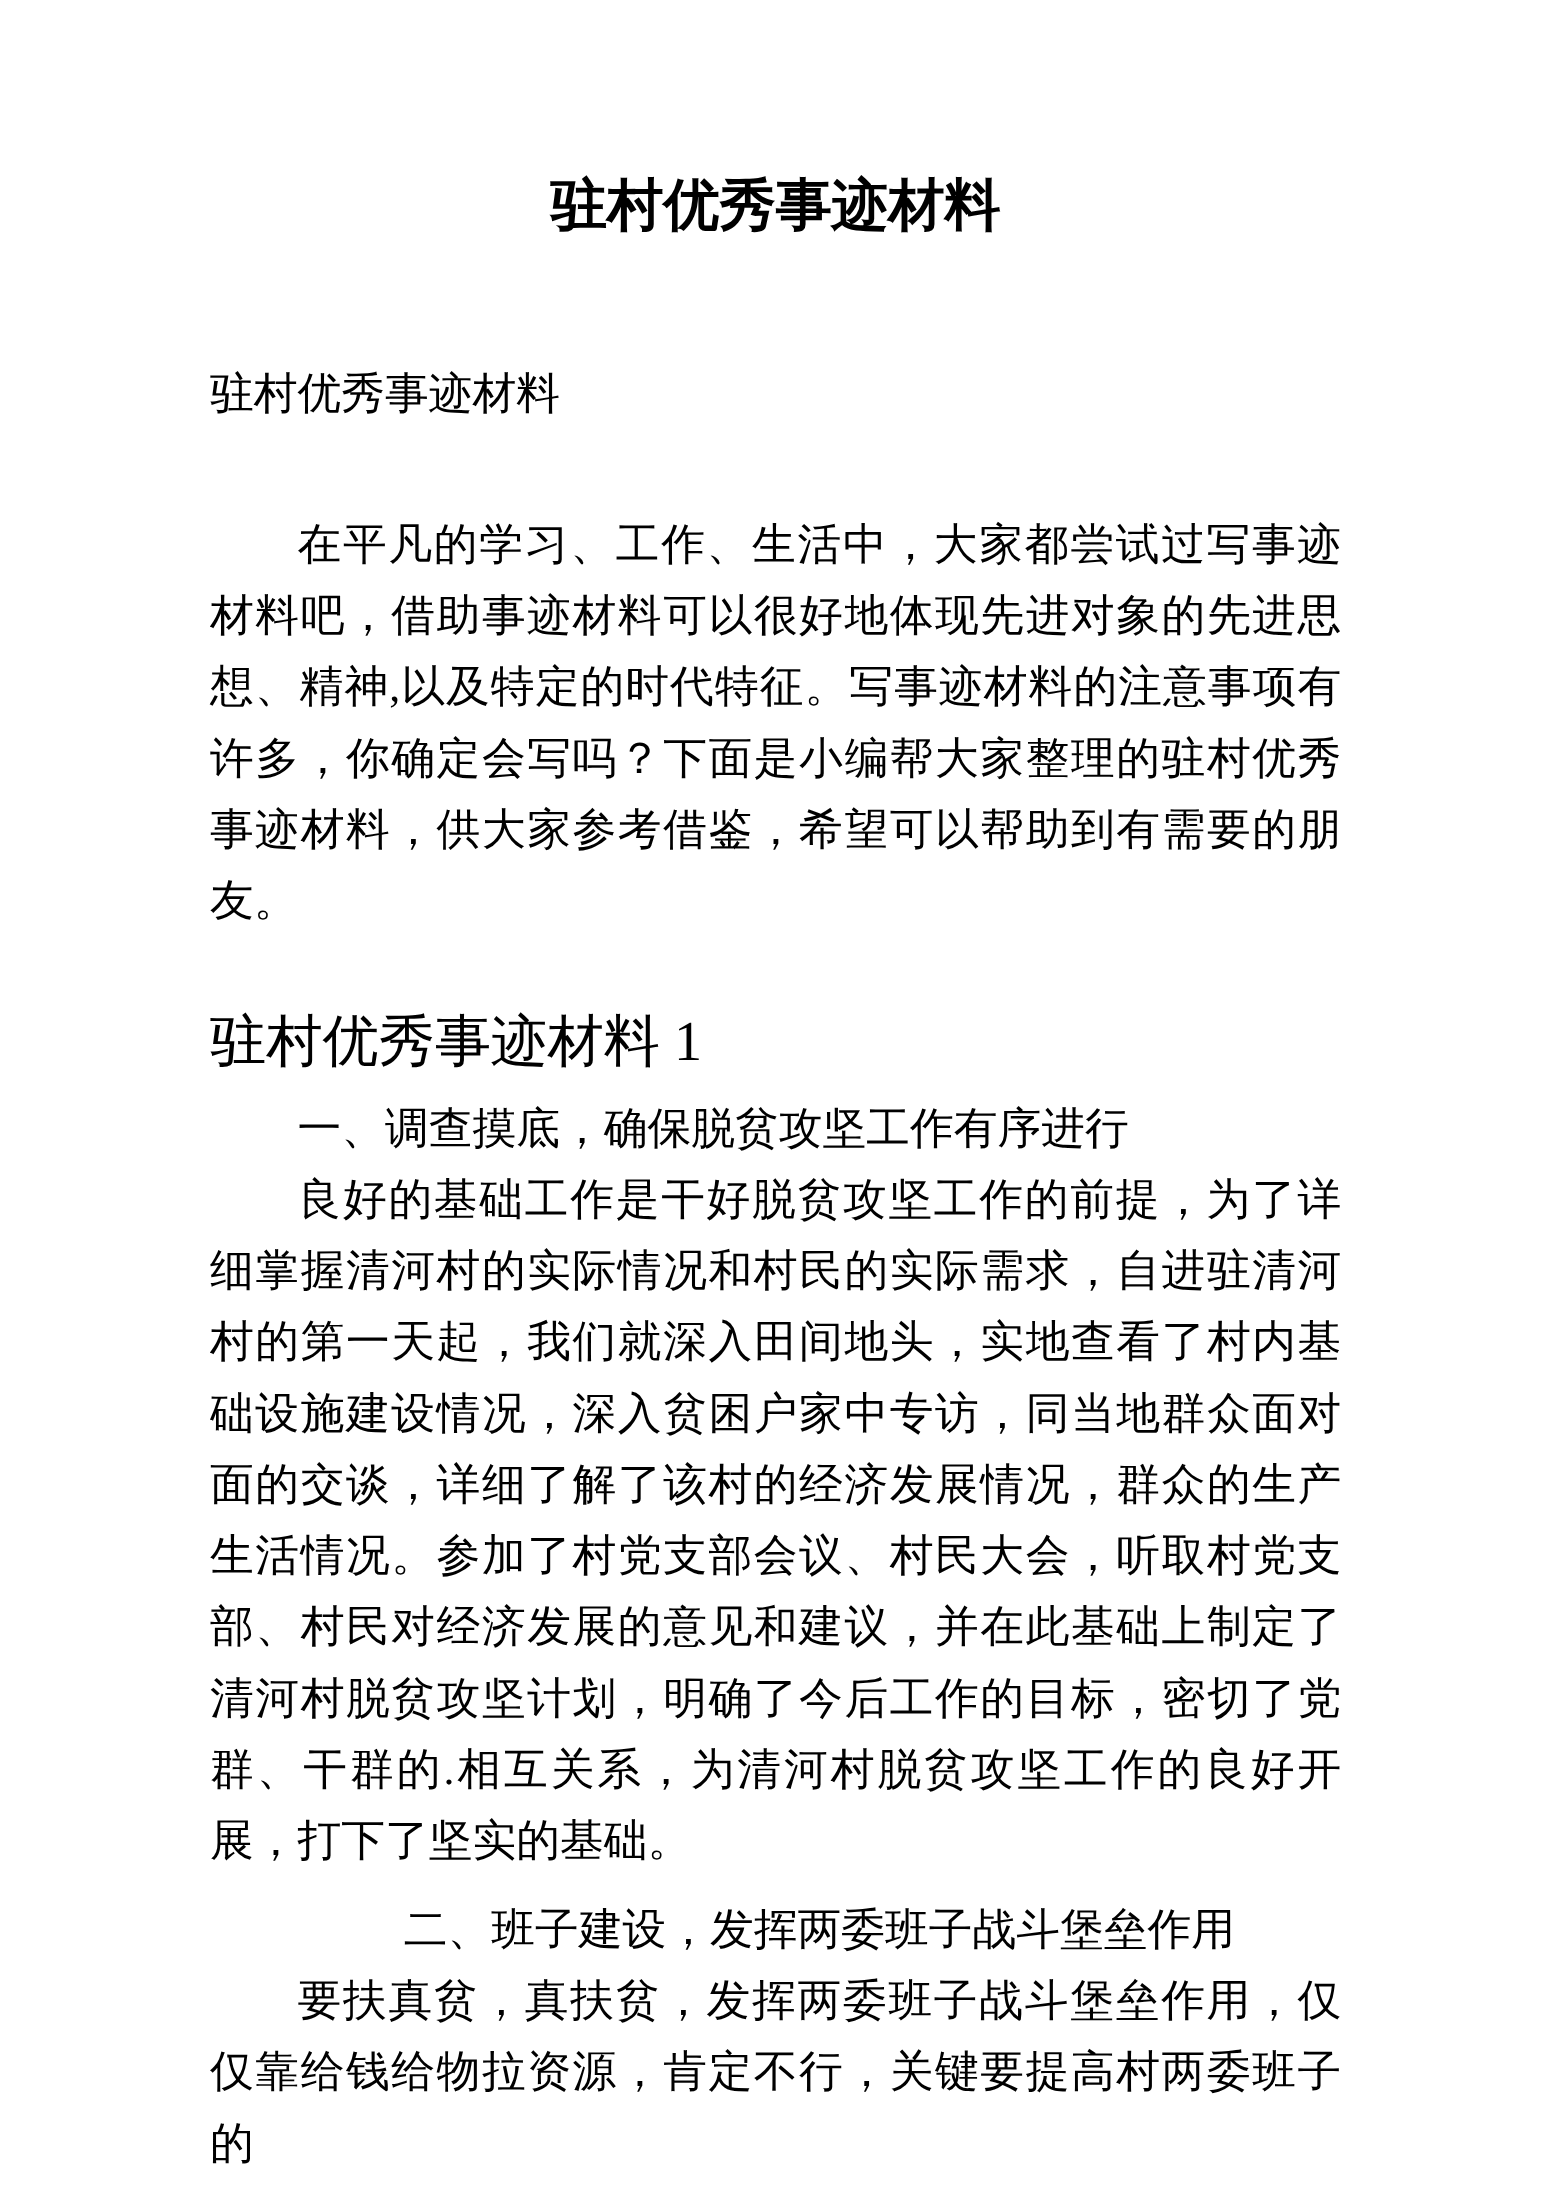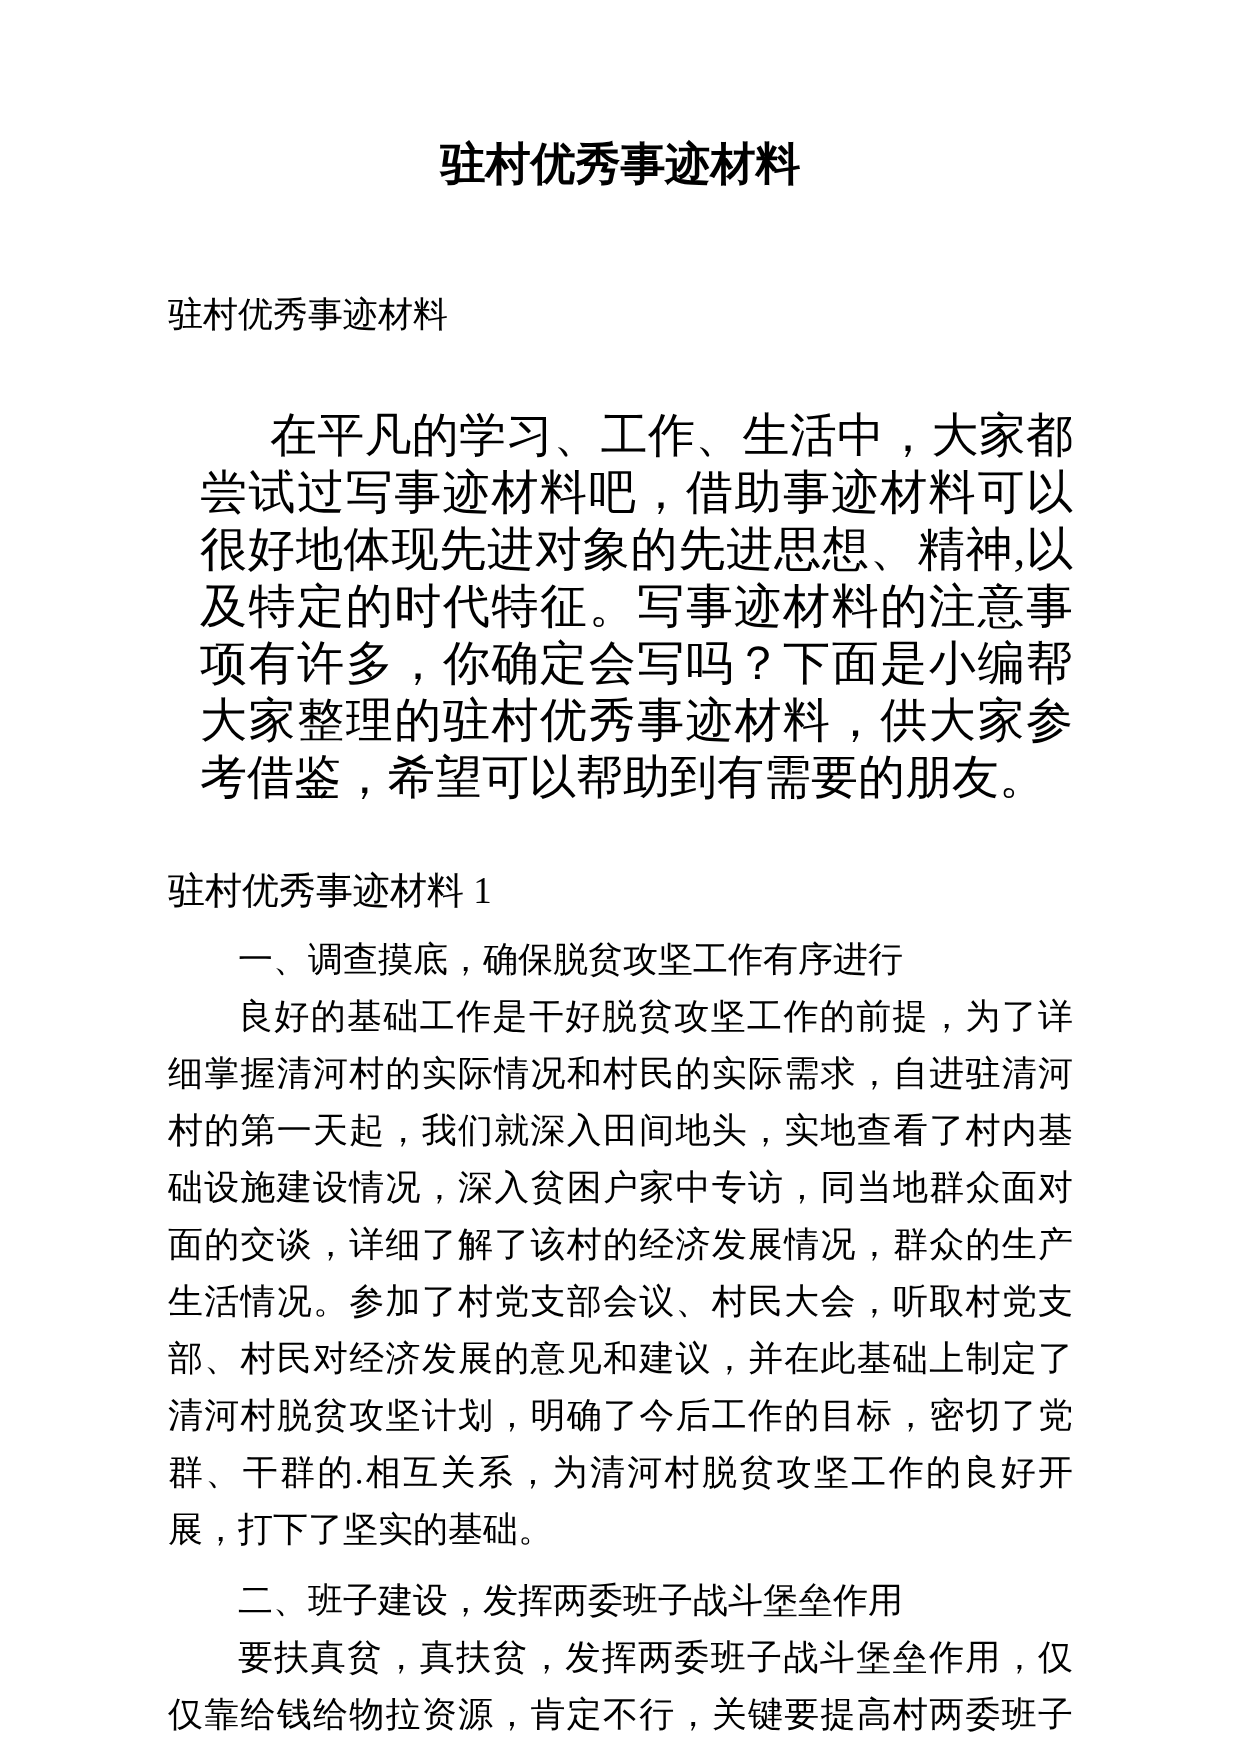--- a/index.html
+++ b/index.html
@@ -27,40 +27,40 @@
     text-align: center;
     letter-spacing: 0px;
   }
   .doc-subtitle {
     margin-top: 90px;
     font-size: 35px;
     line-height: 57px;
   }
   .doc-intro {
     margin-top: 64px;
-    font-size: 47px;
+    font-size: 35px;
     line-height: 57px;
     text-indent: 70px;
     text-align: justify;
     word-break: break-all;
-    margin-left: 32px;
   }
   .doc-label {
     margin-top: 56px;
-    font-size: 37px;
+    font-size: 45px;
     line-height: 57px;
   }
   .doc-heading {
     margin-top: 12px;
     font-size: 35px;
     line-height: 57px;
     text-indent: 70px;
   }
   .doc-heading.second {
     margin-top: 14px;
+    text-align: center;
   }
   .doc-para {
     margin-top: 0;
     font-size: 35px;
     line-height: 57px;
     text-indent: 70px;
     text-align: justify;
     word-break: break-all;
     font-family: Liberation Serif, serif;
   }

